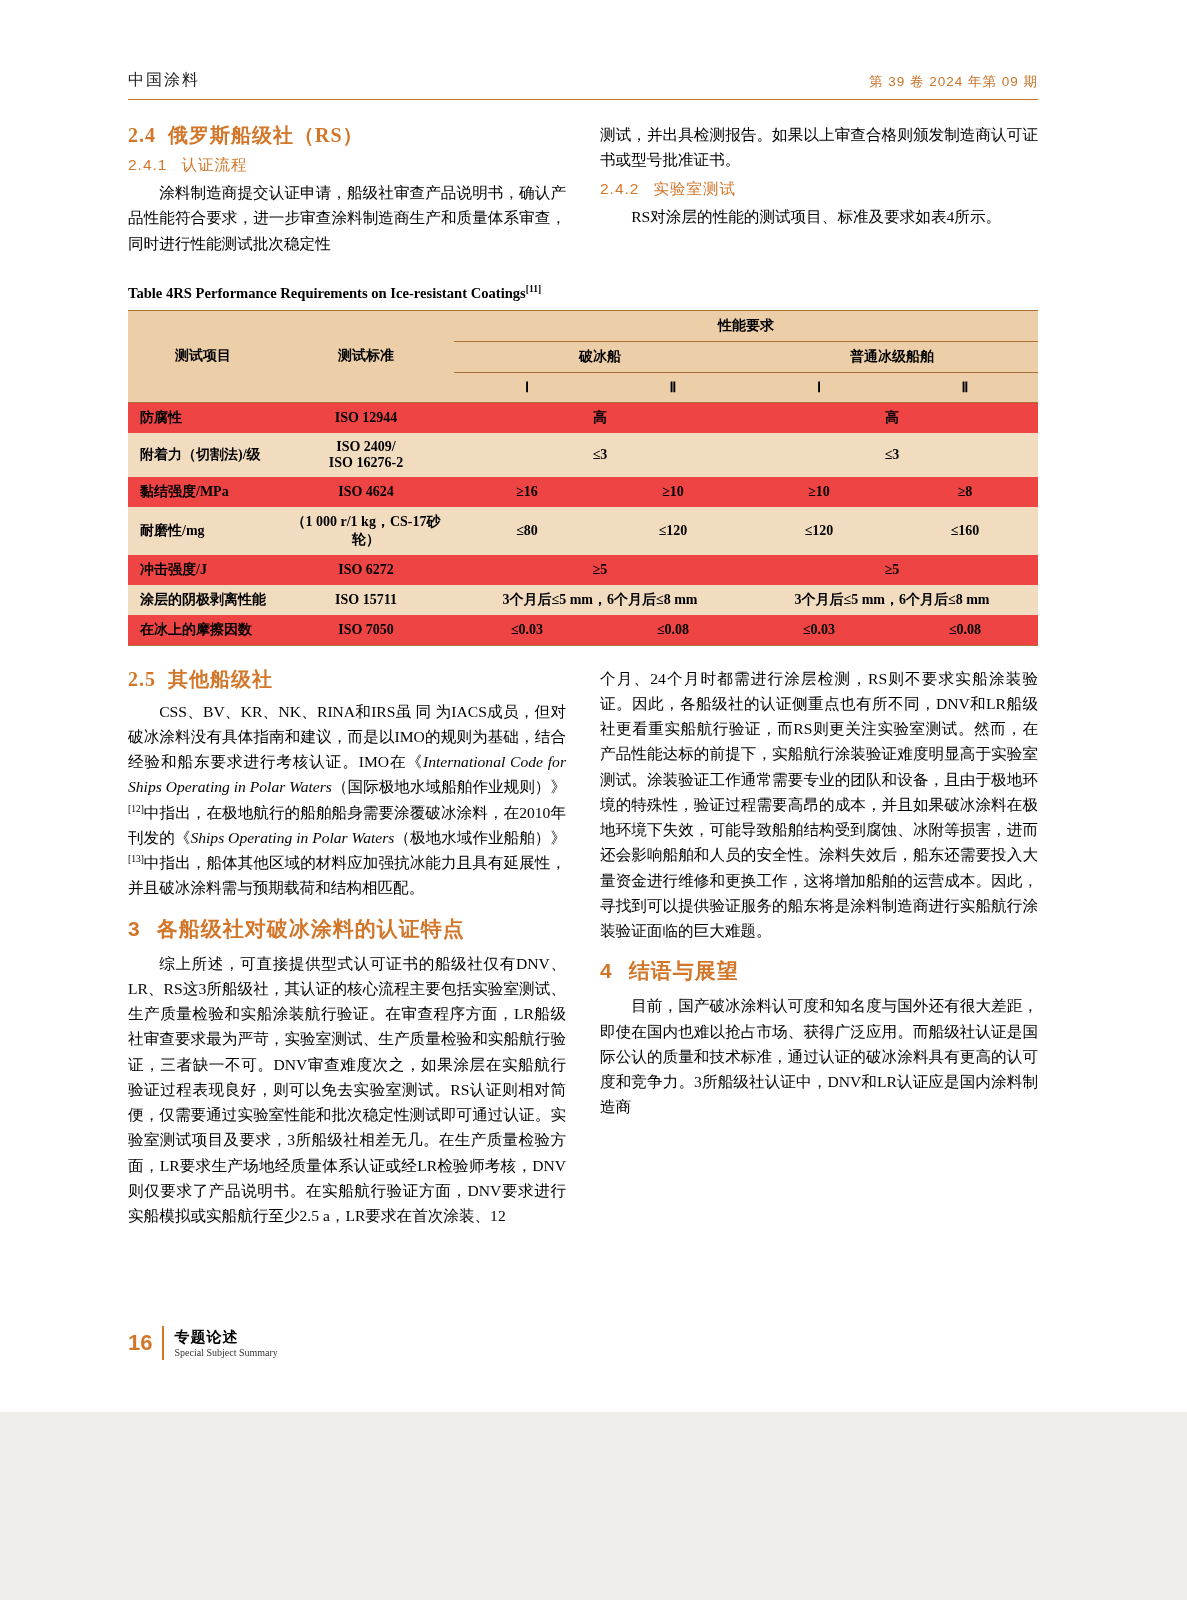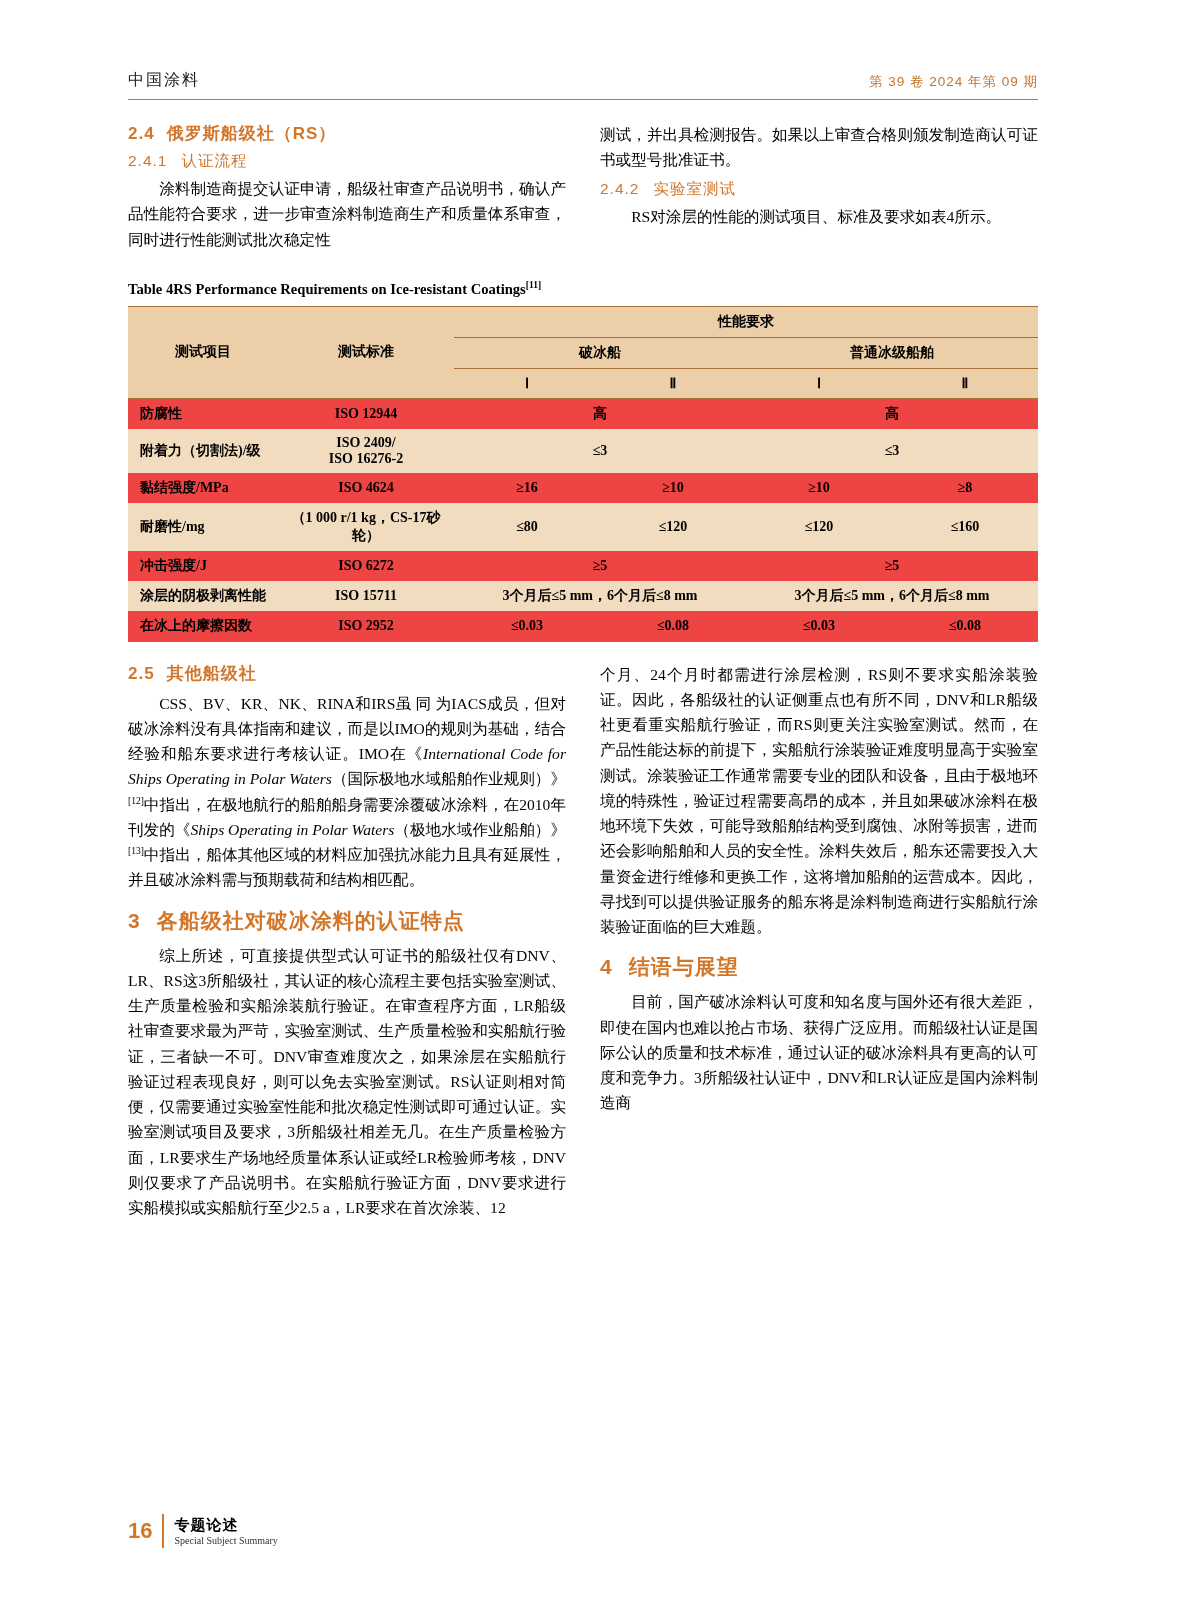--- a/index.html
+++ b/index.html
@@ -2,21 +2,21 @@
 <html><head>
 <meta charset="utf-8">
 <style>
   html, body {
     margin: 0;
     padding: 0;
     background: #f0eeea;
   }
   .page {
     width: 1187px;
-    height: 1600px;
+    height: 1412px;
     background: #ffffff;
     position: relative;
     box-sizing: border-box;
     font-family: "Liberation Serif", serif;
     color: #000;
     overflow: hidden;
   }
   .content {
     position: absolute;
     left: 128px;
@@ -46,23 +46,23 @@
   }
   
   .cols {
     display: flex;
     gap: 34px;
   }
   .col {
     width: 438px;
   }
   h2.sec {
-    font-size: 17px;
+    font-size: 20px;
     color: #d2762a;
-    font-family: Liberation Sans, sans-serif;
+    font-family: Liberation Serif, serif;
     font-weight: bold;
     margin: 0 0 6px 0;
     letter-spacing: 1px;
   }
   h2.sec .num { margin-right: 12px; }
   h3.sub {
     font-size: 15.5px;
     color: #d2762a;
     font-family: Liberation Sans, sans-serif;
     font-weight: normal;
@@ -261,21 +261,21 @@
             <td colspan="2">≥5</td>
           </tr>
           <tr class="row-alt">
             <td class="tl-left">涂层的阴极剥离性能</td>
             <td>ISO 15711</td>
             <td colspan="2">3个月后≤5 mm，6个月后≤8 mm</td>
             <td colspan="2">3个月后≤5 mm，6个月后≤8 mm</td>
           </tr>
           <tr class="row-plain bd-bottom">
             <td class="tl-left">在冰上的摩擦因数</td>
-            <td>ISO 2952</td>
+            <td>ISO 7050</td>
             <td>≤0.03</td>
             <td>≤0.08</td>
             <td>≤0.03</td>
             <td>≤0.08</td>
           </tr>
         </tbody>
       </table>
     </div>
 
     <div class="cols">

